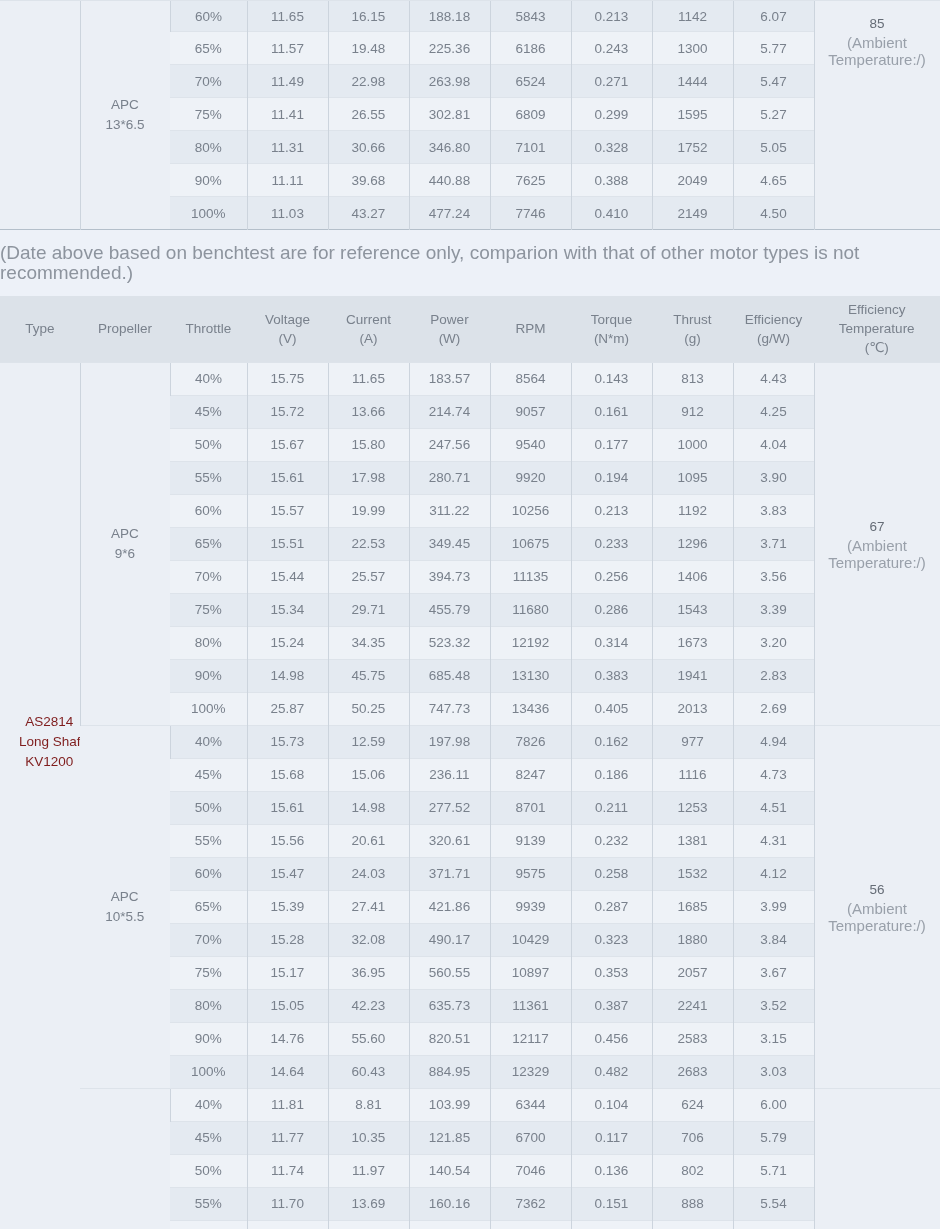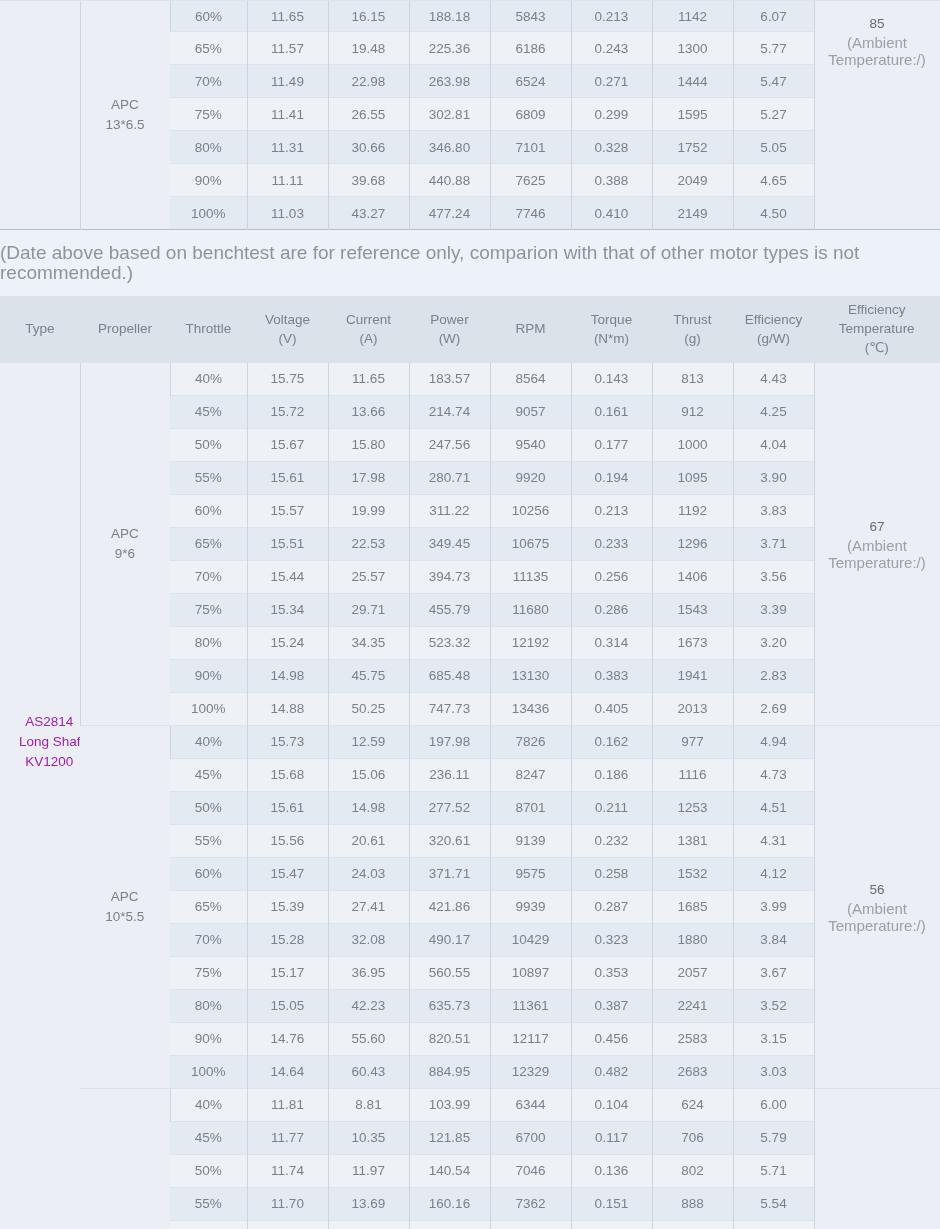--- a/index.html
+++ b/index.html
@@ -28,21 +28,21 @@
     display:flex; flex-direction:column; justify-content:center; align-items:center; }
   .note-l1 { color:#3a76ab; font-size:13.5px; line-height:20px; }
   .note-l2 { color:#8d949e; font-size:19px;   line-height:20px; }
 
   
   thead th { height:66px; background:#dce2e9; color:#4377ab; font-weight:normal;
     font-size:13.5px; line-height:19px; border:none; }
 
   .prop-line { line-height:20px; }
   td.type-cell { vertical-align:bottom; padding-bottom:108px; }
-  td.type-cell .type-line { color:#a21caf; line-height:20px;padding-left:19px; }
+  td.type-cell .type-line { color:#7f1d1d; line-height:20px;padding-left:19px; }
 
   td.temp-cell .temp-value { color:#656c76; font-size:13.5px; line-height:20px; }
   td.temp-cell .temp-note  { color:#99a0aa; font-size:15px; line-height:17px; }
   td.temp-cell.top-align { vertical-align:top; padding-top:13px; }
 </style>
 </head>
 <body>
 
 <div class="page">
 
@@ -317,21 +317,21 @@
           <td class="cell">14.98</td>
           <td class="cell">45.75</td>
           <td class="cell">685.48</td>
           <td class="cell">13130</td>
           <td class="cell">0.383</td>
           <td class="cell">1941</td>
           <td class="cell">2.83</td>
         </tr>
         <tr class="light" style="height: 33px;">
           <td class="cell">100%</td>
-          <td class="cell">14.88</td>
+          <td class="cell">25.87</td>
           <td class="cell">50.25</td>
           <td class="cell">747.73</td>
           <td class="cell">13436</td>
           <td class="cell">0.405</td>
           <td class="cell">2013</td>
           <td class="cell">2.69</td>
         </tr>
         <tr class="dark" style="height: 33px;">
           <td class="merged" rowspan="11">
             <div class="prop-line">APC</div>

